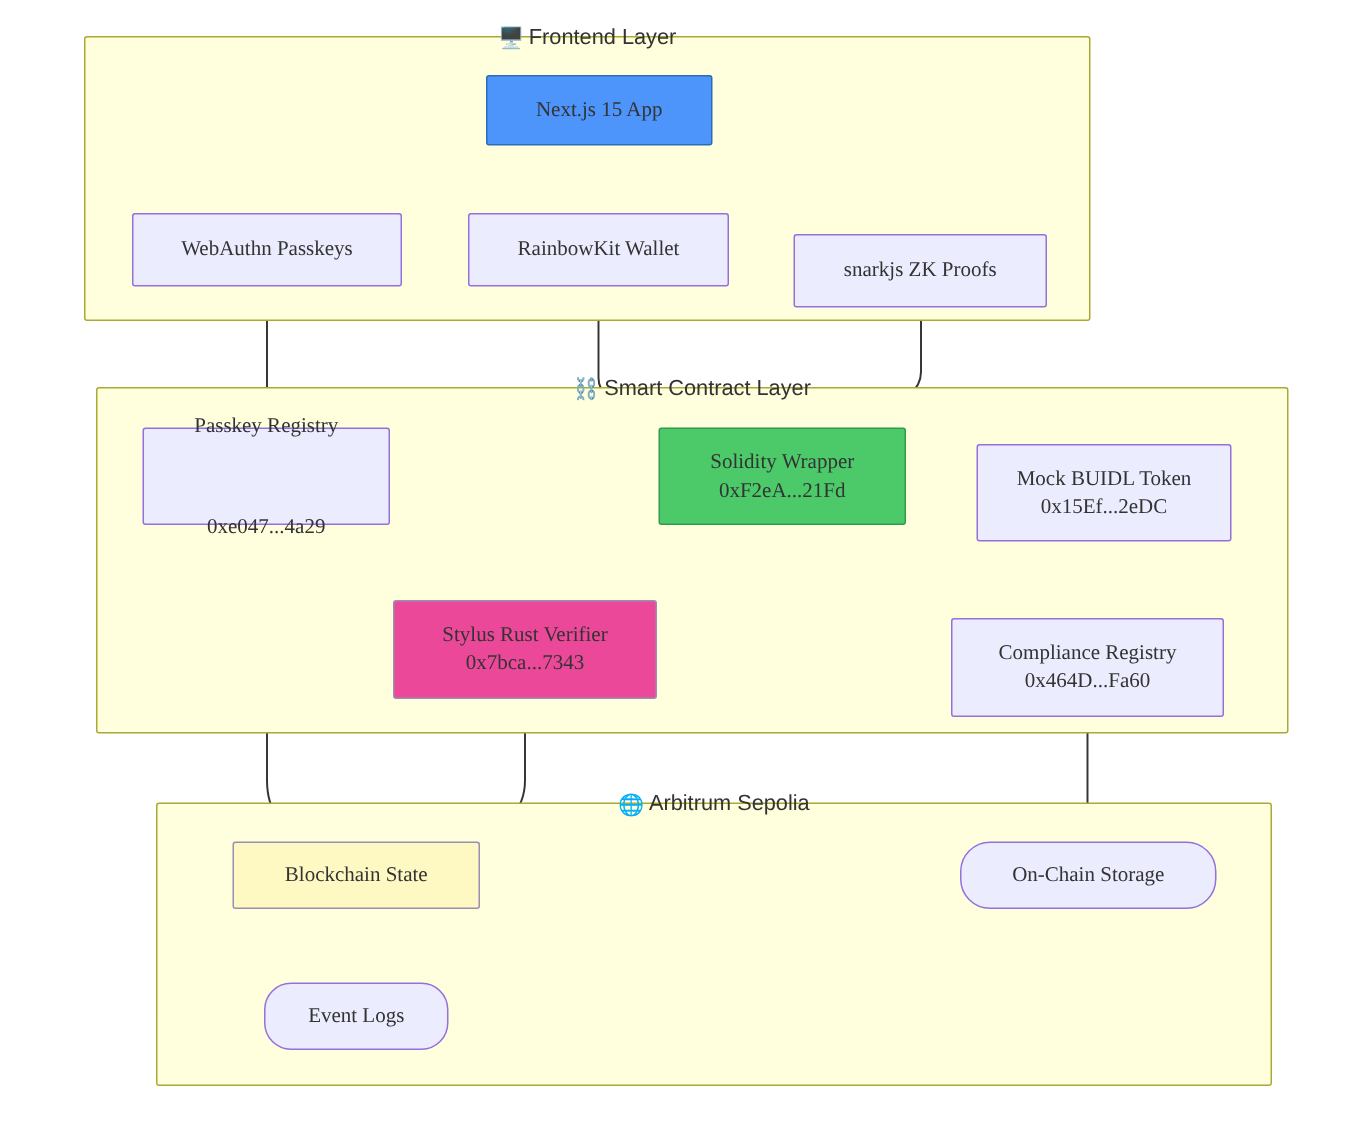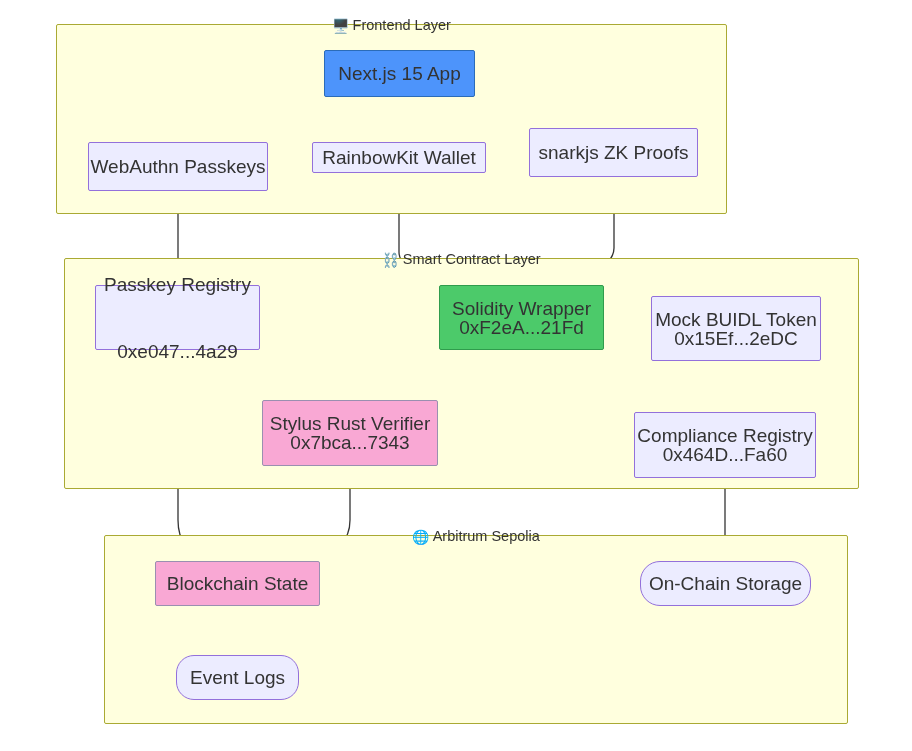--- a/index.html
+++ b/index.html
@@ -57,34 +57,35 @@
   
   .node {
     position: absolute;
     box-sizing: border-box;
     border-radius: 2px;
     display: flex;
     flex-direction: column;
     align-items: center;
     justify-content: center;
     text-align: center;
-    font-size: 19px;
+    font-size: 14px;
     line-height: 19px;
     color: #333333;
     border: 1px solid #9370db;
     background: #ececff;
     white-space: nowrap;
+    font-family: Liberation Serif, serif;
   }
   .node .sub {
     display: block;
   }
   .node.accent-blue  { background: #4d94fb; border-color: #2b6cb8; }
   .node.accent-green { background: #4cca6a; border-color: #2f9c4c; margin-left: 16px; }
-  .node.accent-amber { background: #f9a8d4; border-color: #9a8fb0; }
-  .node.accent-red   { background: #f9a8d4; border-color: #9a8fb0; text-align: right; }
+  .node.accent-amber { background: #ec4899; border-color: #9a8fb0; }
+  .node.accent-red   { background: #fef9c3; border-color: #9a8fb0; text-align: right; }
 </style>
 </head>
 <body>
 
 <div id="diagram">
 
   <svg id="edge-layer" viewBox="0 0 912 751" width="912" height="751">
     <defs>
       <marker id="arrow" viewBox="0 0 10 10" refX="9" refY="5" markerWidth="7" markerHeight="7" orient="auto-start-reverse">
         <path d="M 0 0 L 10 5 L 0 10 z" fill="#333333"></path>
@@ -139,25 +140,25 @@
   </div>
 
   <div class="node accent-blue" style="left:324px; top:50px; width:151px; height:47px;">
     <span>Next.js 15 App</span>
   </div>
 
   <div class="node" style="left:88px; top:142px; width:180px; height:49px;">
     <span>WebAuthn Passkeys</span>
   </div>
 
-  <div class="node" style="left:312px; top:142px; width:174px; height:31px;">
+  <div class="node" style="left:312px; top:142px; width:174px; height:49px;">
     <span>RainbowKit Wallet</span>
   </div>
 
-  <div class="node" style="left:529px; top:128px; width:169px; height:49px;">
+  <div class="node" style="left:529px; top:156px; width:169px; height:49px;">
     <span>snarkjs ZK Proofs</span>
   </div>
 
   <div class="node" style="left:95px; top:285px; width:165px; height:65px;gap:48px;">
     <span>Passkey Registry</span>
     <span class="sub">0xe047...4a29</span>
   </div>
 
   <div class="node accent-green" style="left:423px; top:285px; width:165px; height:65px;">
     <span>Solidity Wrapper</span>

